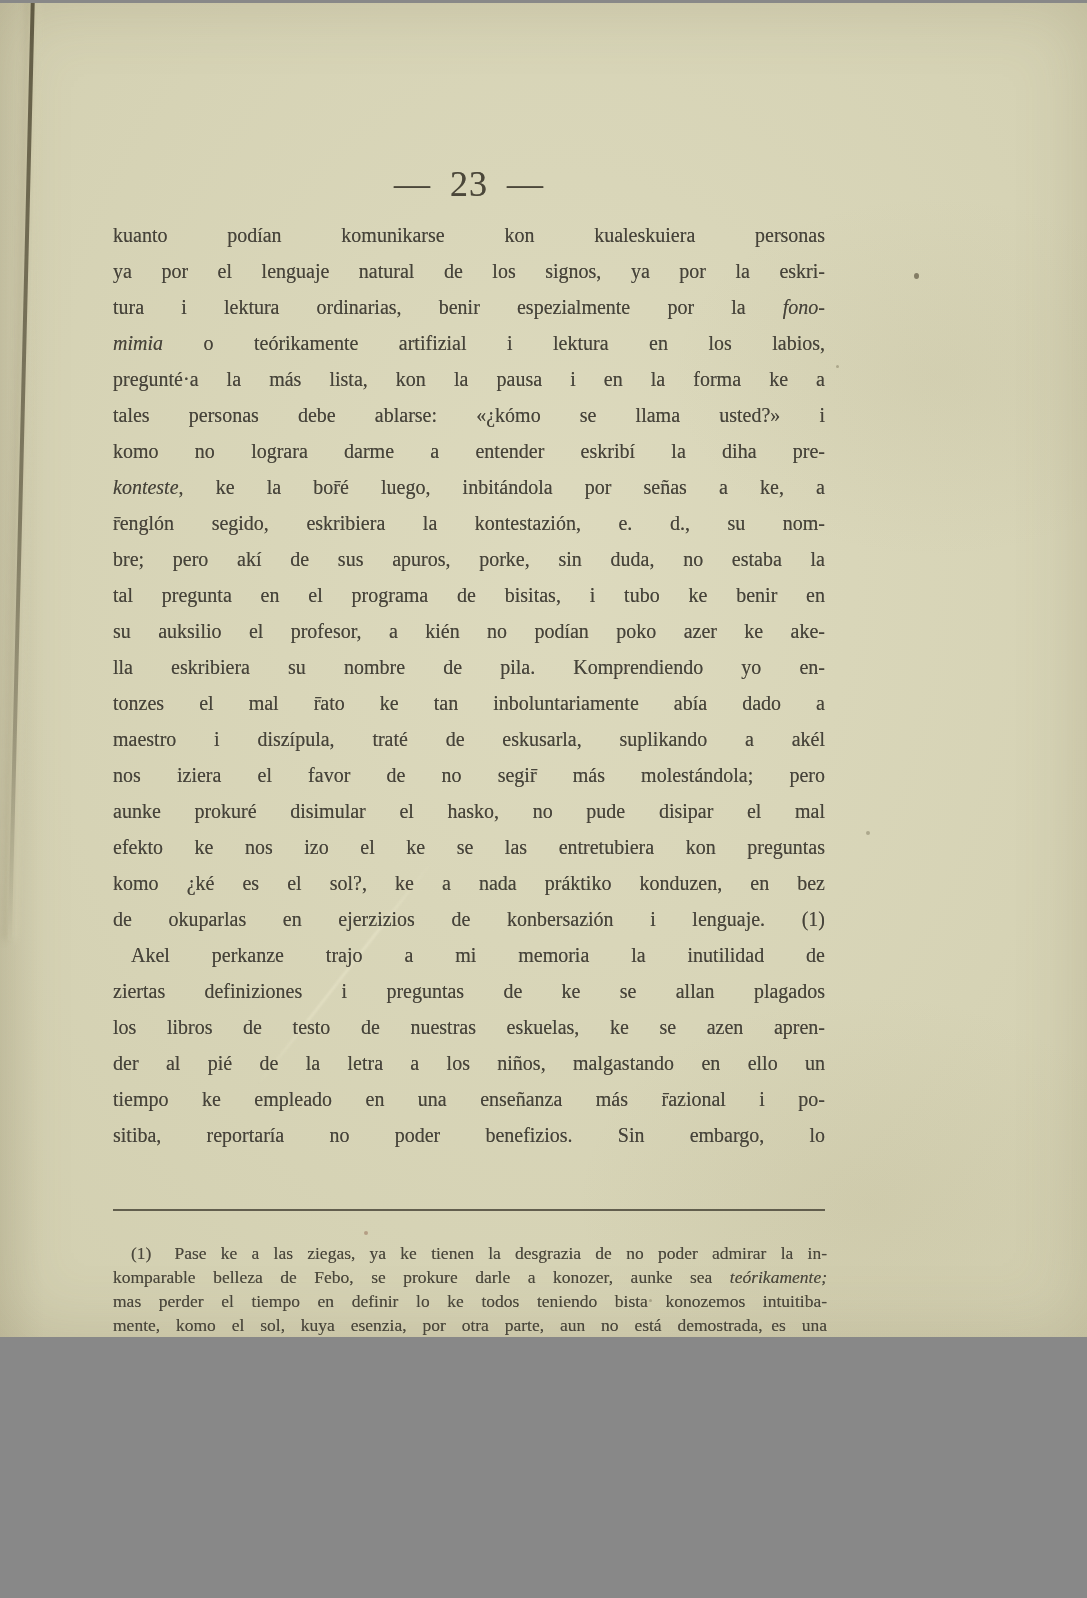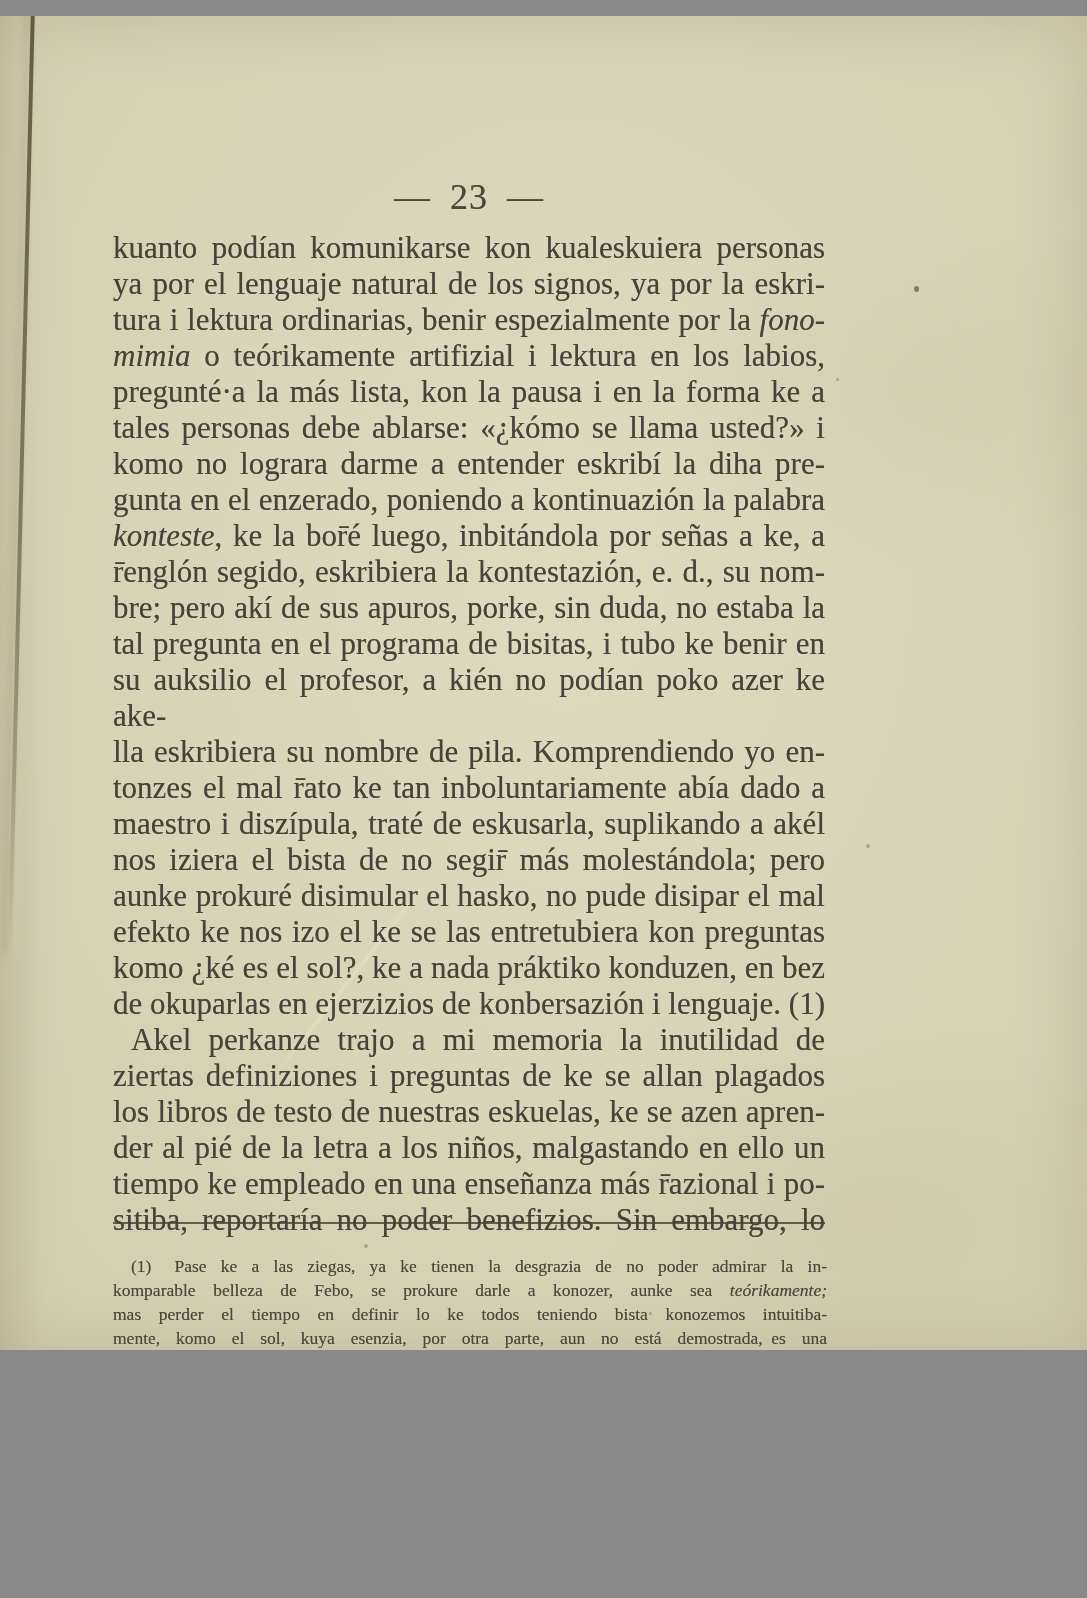--- a/index.html
+++ b/index.html
@@ -1,19 +1,19 @@
 <!DOCTYPE html>
 <html><head>
 <meta charset="utf-8">
 <style>
   html,body { margin:0; padding:0; background:#888; }
   .page {
     position:relative;
     width:1087px; height:1334px;
-    margin:16px auto;
+    margin:3px auto;
     overflow:hidden;
     font-family:"Liberation Serif","DejaVu Serif",serif;
     background-color:#d2cfb0;
     background-image:
       linear-gradient(to right, rgba(120,110,80,0.10) 0px, rgba(120,110,80,0.0) 44px),
       radial-gradient(ellipse 420px 300px at 80% 90%, rgba(148,136,98,0.10), transparent 70%),
       radial-gradient(ellipse 380px 260px at 86% 28%, rgba(148,138,100,0.08), transparent 70%),
       radial-gradient(ellipse 820px 1100px at 52% 42%, rgba(228,225,199,0.60), rgba(206,203,172,0.0) 100%);
     box-shadow: inset 0 0 70px rgba(118,106,74,0.22);
   }
@@ -43,21 +43,21 @@
     position:absolute; top:160px; left:113px; width:712px;
     text-align:center;
     font-size:36px;
     letter-spacing:1px;
     word-spacing:9px;
     color:#4b473a;
     text-shadow: 0 0 0.6px rgba(70,66,54,0.65);
   }
   .body-text {
     position:absolute; top:214px; left:113px; width:712px;
-    font-size:31px; line-height:36px;
+    font-size:20px; line-height:36px;
     color:#46433a;
     text-shadow: 0 0 0.6px rgba(70,66,54,0.6);
   }
   .footnote {
     position:absolute; top:1238px; left:113px; width:714px;
     font-size:17.5px; line-height:24px;
     color:#4a473c;
     text-shadow: 0 0 0.5px rgba(70,66,54,0.55);
     font-family: Liberation Serif, serif;
   }
@@ -87,30 +87,29 @@
 
   <div class="body-text" id="body-text">
       <div>
         <div class="tline"><span class="">kuanto podían komunikarse kon kualeskuiera personas</span></div>
         <div class="tline"><span class="">ya por el lenguaje natural de los signos, ya por la eskri-</span></div>
         <div class="tline"><span class="">tura i lektura ordinarias, benir espezialmente por la </span><span class="it">fono-</span></div>
         <div class="tline"><span class="it">mimia</span><span class=""> o teórikamente artifizial i lektura en los labios,</span></div>
         <div class="tline"><span class="">pregunté·a la más lista, kon la pausa i en la forma ke a</span></div>
         <div class="tline"><span class="">tales personas debe ablarse: «¿kómo se llama usted?» i</span></div>
         <div class="tline"><span class="">komo no lograra darme a entender eskribí la diha pre-</span></div>
-        <div class="tline"><span class="">gunta en el enzerado, poniendo a kontinuazión la palabra</span></div>
         <div class="tline"><span class="it">konteste</span><span class="">, ke la bor̄é luego, inbitándola por señas a ke, a</span></div>
         <div class="tline"><span class="">r̄englón segido, eskribiera la kontestazión, e. d., su nom-</span></div>
         <div class="tline"><span class="">bre; pero akí de sus apuros, porke, sin duda, no estaba la</span></div>
         <div class="tline"><span class="">tal pregunta en el programa de bisitas, i tubo ke benir en</span></div>
         <div class="tline"><span class="">su auksilio el profesor, a kién no podían poko azer ke ake-</span></div>
         <div class="tline"><span class="">lla eskribiera su nombre de pila. Komprendiendo yo en-</span></div>
         <div class="tline"><span class="">tonzes el mal r̄ato ke tan inboluntariamente abía dado a</span></div>
         <div class="tline"><span class="">maestro i diszípula, traté de eskusarla, suplikando a akél</span></div>
-        <div class="tline"><span class="">nos iziera el bista de no segir̄ más molestándola; pero</span></div>
+        <div class="tline"><span class="">nos iziera el favor de no segir̄ más molestándola; pero</span></div>
         <div class="tline"><span class="">aunke prokuré disimular el hasko, no pude disipar el mal</span></div>
         <div class="tline"><span class="">efekto ke nos izo el ke se las entretubiera kon preguntas</span></div>
         <div class="tline"><span class="">komo ¿ké es el sol?, ke a nada práktiko konduzen, en bez</span></div>
         <div class="tline"><span class="">de okuparlas en ejerzizios de konbersazión i lenguaje. (1)</span></div>
       </div>
       <div>
         <div class="tline indent"><span class="">Akel perkanze trajo a mi memoria la inutilidad de</span></div>
         <div class="tline"><span class="">ziertas definiziones i preguntas de ke se allan plagados</span></div>
         <div class="tline"><span class="">los libros de testo de nuestras eskuelas, ke se azen apren-</span></div>
         <div class="tline"><span class="">der al pié de la letra a los niños, malgastando en ello un</span></div>

